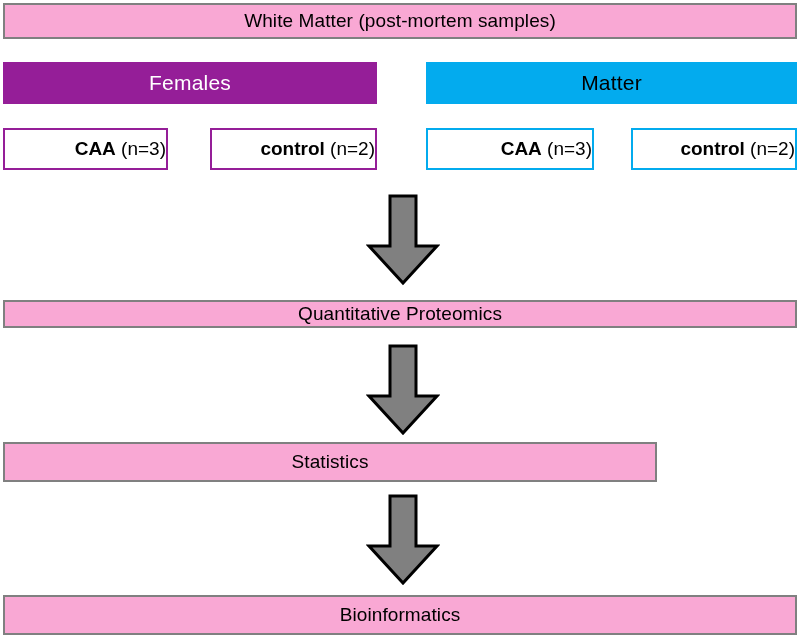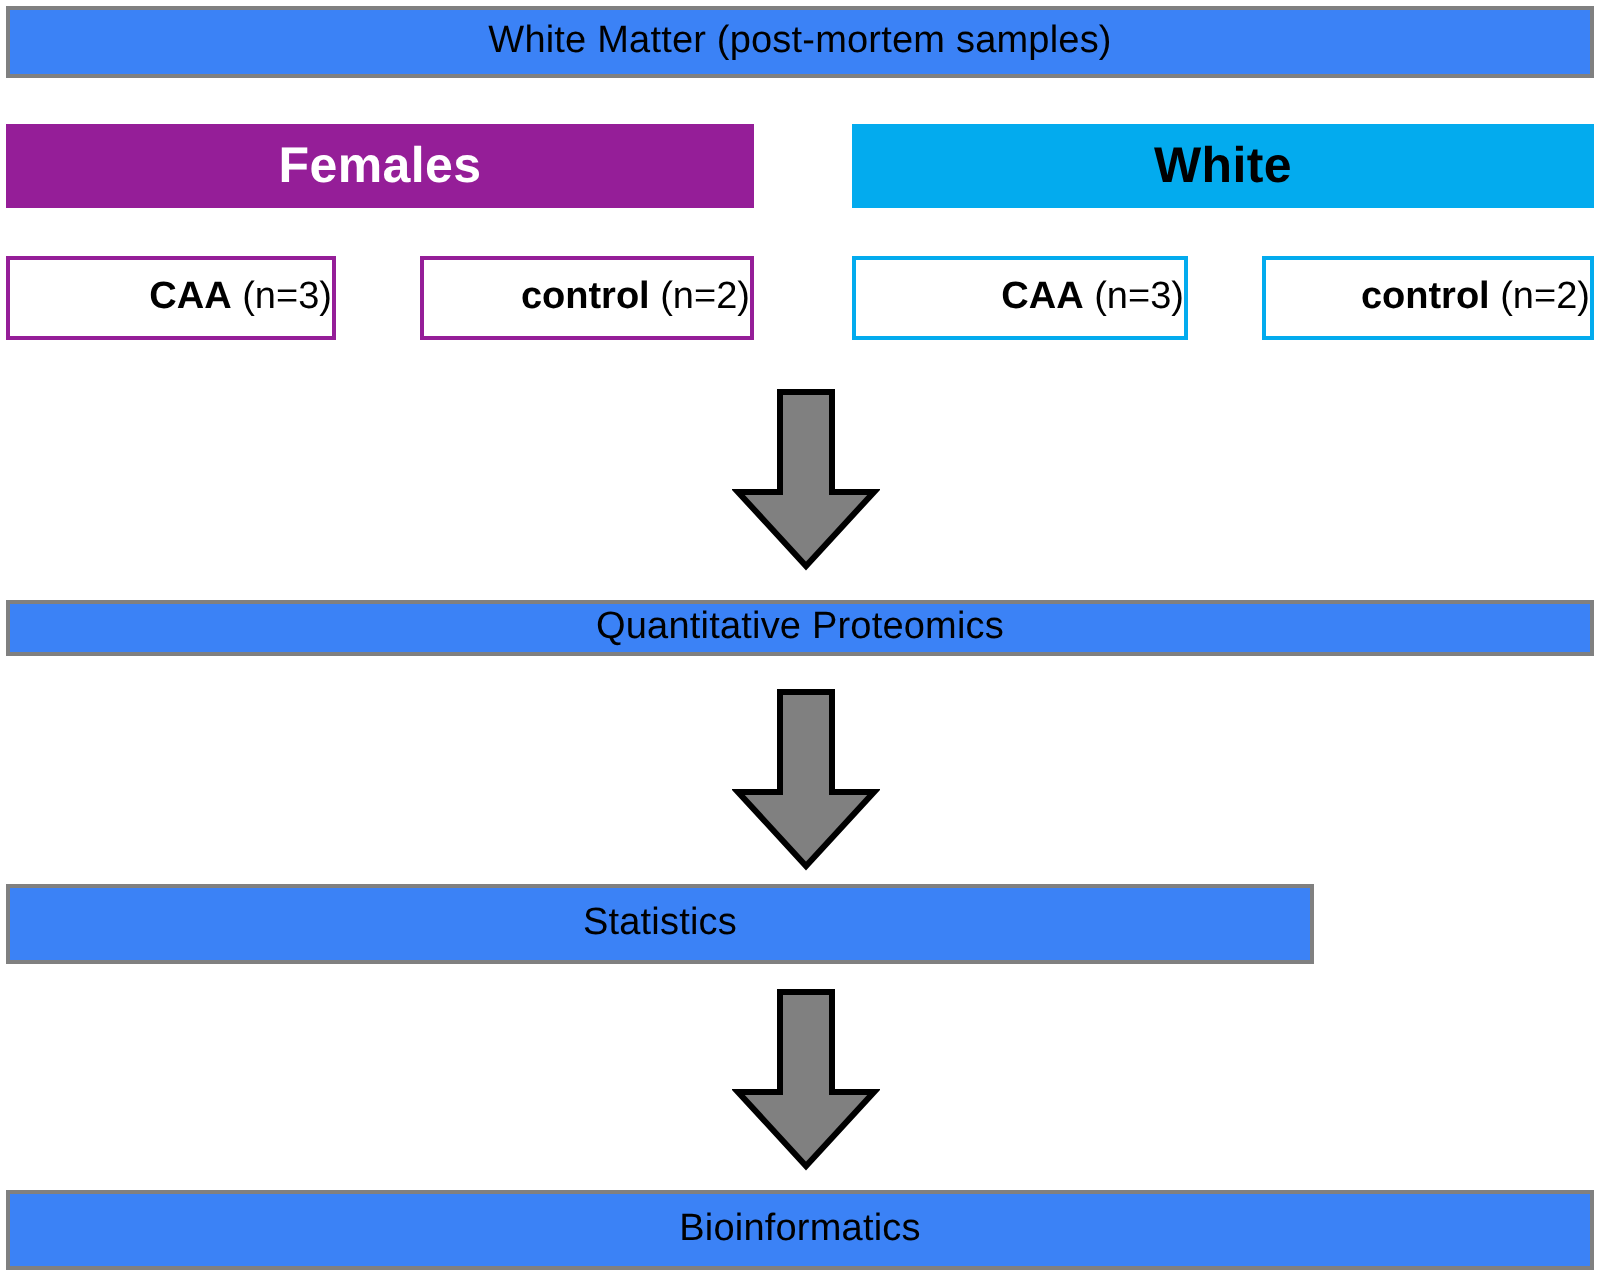--- a/index.html
+++ b/index.html
@@ -17,40 +17,40 @@
     position: relative;
     width: 800px;
     height: 639px;
     background: #ffffff;
   }
 
   
   .stage-box {
     position: absolute;
     box-sizing: border-box;
-    background: #3b82f6;
+    background: #f9a8d4;
     border: 2px solid #808080;
     display: flex;
     align-items: center;
     justify-content: center;
     color: #000000;
     font-size: 19px;
     font-weight: 400;
     letter-spacing: 0.1px;
   }
 
   
   .group-bar {
     position: absolute;
     box-sizing: border-box;
     display: flex;
     align-items: center;
     justify-content: center;
-    font-size: 25px;
-    font-weight: bold;
+    font-size: 21px;
+    font-weight: normal;
     letter-spacing: 0.2px;
     text-align: center;
   }
   .group-bar.females {
     color: #ffffff;
   }
   .group-bar.males {
     color: #000000;
   }
 
@@ -89,21 +89,21 @@
 
   <div class="stage-box" style="left: 3px; top: 3px; width: 794px; height: 36px; border-color: rgb(128, 128, 128);">
     <span>White Matter (post-mortem samples)</span>
   </div>
 
   <div class="group-bar females" id="females-bar" style="left: 3px; top: 62px; width: 374px; height: 42px; background: rgb(149, 30, 152); color: rgb(255, 255, 255);">
     <span>Females</span>
   </div>
 
   <div class="group-bar males" id="males-bar" style="left: 426px; top: 62px; width: 371px; height: 42px; background: rgb(3, 171, 238); color: rgb(0, 0, 0);">
-    <span>White</span>
+    <span>Matter</span>
   </div>
 
   <div class="sample-box" id="sample-box-0" style="left: 3px; top: 128px; width: 165px; height: 42px; border-color: rgb(149, 30, 152);">
     <span class="cond">CAA</span><span class="count"> (n=3)</span>
   </div>
 
   <div class="sample-box" id="sample-box-1" style="left: 210px; top: 128px; width: 167px; height: 42px; border-color: rgb(149, 30, 152);">
     <span class="cond">control</span><span class="count"> (n=2)</span>
   </div>
 

